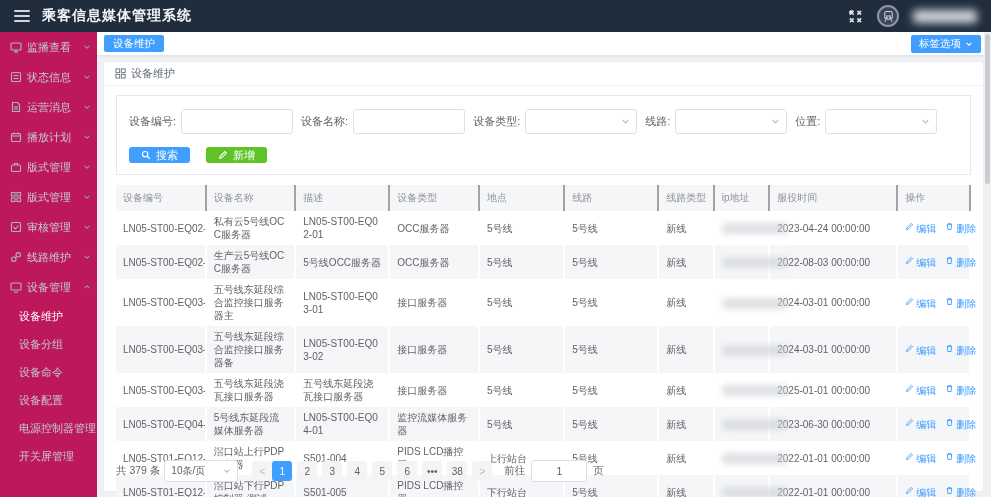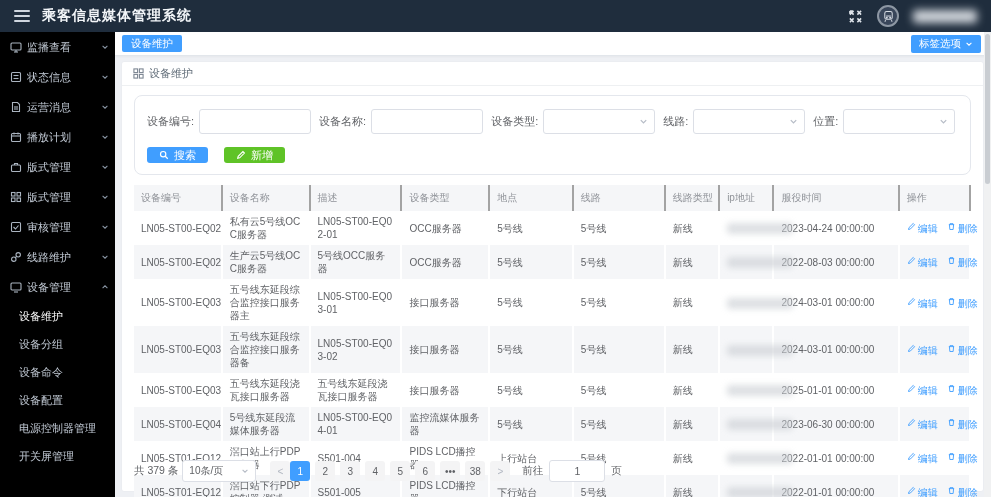--- a/index.html
+++ b/index.html
@@ -12,42 +12,42 @@
   .app-title { font-size:14px; font-weight:bold; letter-spacing:1px; color:#f2f5f8; }
   .header-right { margin-left:auto; display:flex; align-items:center; gap:14px; }
   .fs-icon { width:15px; height:15px; }
   .avatar { width:22px; height:22px; border-radius:50%; border:2px solid #8d97a3; background:#39465a; display:flex; align-items:center; justify-content:center; }
   .user-redact { width:64px; height:13px; background:#e3e7ec; opacity:.9; border-radius:3px; filter:blur(4px); }
 
   
   .shell { display:flex; height:465px; }
 
   
-  .sidebar { width:115px; background:#000000; height:100%; overflow:hidden; flex:none; }
+  .sidebar { width:97px; background:#be185d; height:100%; overflow:hidden; flex:none; }
   .side-item { display:flex; align-items:center; height:30px; padding:0 6px 0 10px; color:#c3cbd6; font-size:11px; cursor:pointer; white-space:nowrap; }
   .side-item .s-icon { width:12px; height:12px; margin-right:5px; flex:none; color:#aab4c0; }
   .side-item .s-label { flex:1; overflow:hidden; }
   .side-item .chev { width:8px; height:8px; flex:none; color:#8a96a5; }
   .submenu .side-sub { display:flex; align-items:center; height:28px; padding-left:19px; color:#bfc7d2; font-size:11px; cursor:pointer; white-space:nowrap; }
   .submenu .side-sub.active { color:#ffffff; }
 
   
   .main { flex:1; display:flex; flex-direction:column; min-width:0; position:relative; }
   .tabbar { height:24px; background:#ffffff; border-bottom:1px solid #e2e6eb; display:flex; align-items:center; padding:0 10px 0 7px; box-shadow:0 1px 2px rgba(0,0,0,.04); }
   .tab { background:#409eff; color:#fff; font-size:10.5px; line-height:17px; padding:0 9px; border-radius:2px; cursor:pointer; }
   .tag-options { margin-left:auto; background:#409eff; color:#fff; border:none; font-size:10.5px; padding:2px 8px; border-radius:2px; display:flex; align-items:center; gap:4px; cursor:pointer; font-family:inherit; }
   .tag-options svg { width:8px; height:8px; }
 
   .content { flex:1; padding:6px 8px 6px 7px; min-height:0; }
   .card { background:#ffffff; height:100%; border-radius:2px; display:flex; flex-direction:column; box-shadow:0 0 2px rgba(0,0,0,.05); }
 
   .breadcrumb { height:24px; display:flex; align-items:center; padding:0 11px; font-size:11px; color:#5f6b77; border-bottom:1px solid #eef0f2; flex:none; }
   .breadcrumb .bc-icon { width:11px; height:11px; margin-right:5px; color:#7d8793; }
 
-  .form-card { margin:9px 12px 0 12px; border:1px solid #e4e7ed; border-radius:8px; padding:13px 12px 11px 12px; flex:none; }
+  .form-card { margin:9px 12px 0 12px; border:1px solid #e4e7ed; border-radius:0; padding:13px 12px 11px 12px; flex:none; }
   .form-row { display:flex; align-items:center; gap:8px; }
   .field { display:flex; align-items:center; }
   .field .f-label { font-size:11px; color:#606266; margin-right:5px; white-space:nowrap; }
   .field input.f-input { width:112px; height:25px; border:1px solid #dcdfe6; border-radius:3px; padding:0 7px; font-size:11px; color:#606266; outline:none; background:#fff; }
   .selectbox { width:112px; height:25px; border:1px solid #dcdfe6; border-radius:3px; background:#fff; display:flex; align-items:center; justify-content:flex-end; padding:0 6px; cursor:pointer; }
   .selectbox svg { width:9px; height:9px; color:#b6bcc6; }
   .btn-row { margin-top:13px; display:flex; gap:16px; }
   .btn { border:none; border-radius:3px; height:16px; padding:0 12px; font-size:11px; color:#fff; display:flex; align-items:center; gap:5px; cursor:pointer; font-family:inherit; }
   .btn svg { width:10px; height:10px; }
   .btn.blue { background:#409eff; }

